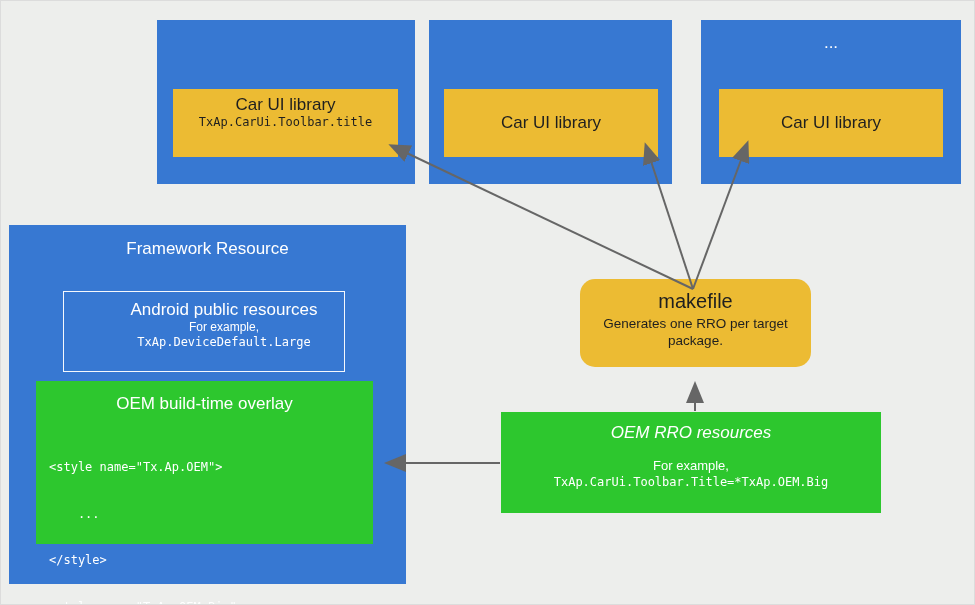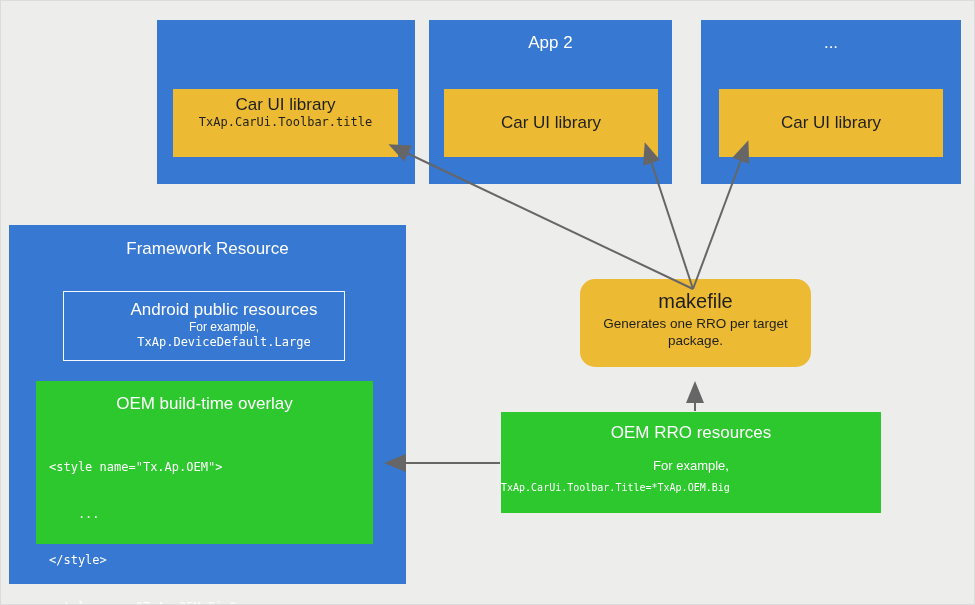--- a/index.html
+++ b/index.html
@@ -21,55 +21,54 @@
   .sub{ text-align:center; font-size:12px; line-height:15px;}
   .mono{ font-family:"DejaVu Sans Mono", monospace;}
   .lib-center{ display:flex; align-items:center; justify-content:center; font-size:17px;}
   .fw-title{ text-align:center; padding-top:14px; font-size:17px;}
   .apr{ border:1px solid rgba(255,255,255,0.95); }
   .apr-title{ text-align:center; padding-top:7px; font-size:17px; line-height:21px;}
   .ov-title{ text-align:center; padding-top:13px; font-size:17px; line-height:20px;}
   .code{ margin:15px 0 0 13px; font-size:12px; line-height:15.5px; white-space:pre; color:var(--light);}
   .mk-title{ text-align:center; padding-top:10px; font-size:20px; line-height:24px;}
   .mk-sub{ margin:2px auto 0; width:210px; text-align:center; font-size:13.5px; line-height:17px;}
-  .rro-title{ text-align:center; padding-top:10px; font-size:17px; line-height:21px;}
+  .rro-title{ text-align:center; padding-top:10px; font-size:17px; line-height:21px;font-style:italic;}
   .rro-sub{ margin-top:15px; text-align:center; font-size:13px; line-height:16px;}
-  .rro-code{ margin-top:6px; text-align:left; font-size:10px; line-height:16px;}
+  .rro-code{ margin-top:0; text-align:center; font-size:12px; line-height:16px;}
   svg.arrows{ position:absolute; left:0; top:0; pointer-events:none;}
 </style>
 </head>
 <body>
 
 <div class="canvas">
 
   <div class="box blue" style="left:156px; top:19px; width:258px; height:164px;">
     <div class="box yellow" style="left:16px; top:69px; width:225px; height:68px;">
       <div class="lib-title" style="padding-top:6px;">Car UI library</div>
       <div class="sub mono">TxAp.CarUi.Toolbar.title</div>
     </div>
   </div>
 
   <div class="box blue" style="left:428px; top:19px; width:243px; height:164px;">
-    <div class="app-title">App 2</div>
     <div class="box yellow lib-center" style="left:15px; top:69px; width:214px; height:68px;">
       <span>Car UI library</span>
     </div>
   </div>
 
   <div class="box blue" style="left:700px; top:19px; width:260px; height:164px;">
     <div class="app-title">...</div>
     <div class="box yellow lib-center" style="left:18px; top:69px; width:224px; height:68px;">
       <span>Car UI library</span>
     </div>
   </div>
 
   <div class="box blue" style="left:8px; top:224px; width:397px; height:359px;">
     <div class="fw-title">Framework Resource</div>
 
-    <div class="box apr" style="left:54px; top:66px; width:282px; height:70px;padding-left:40px;">
+    <div class="box apr" style="left:54px; top:66px; width:282px; height:81px;padding-left:40px;">
       <div class="apr-title">Android public resources</div>
       <div class="sub">For example,</div>
       <div class="sub mono">TxAp.DeviceDefault.Large</div>
     </div>
 
     <div class="box green" style="left:27px; top:156px; width:337px; height:163px;">
       <div class="ov-title">OEM build-time overlay</div>
       <div class="code mono">
         <div>&lt;style name="Tx.Ap.OEM"&gt;</div>
         <div>    ...</div>

